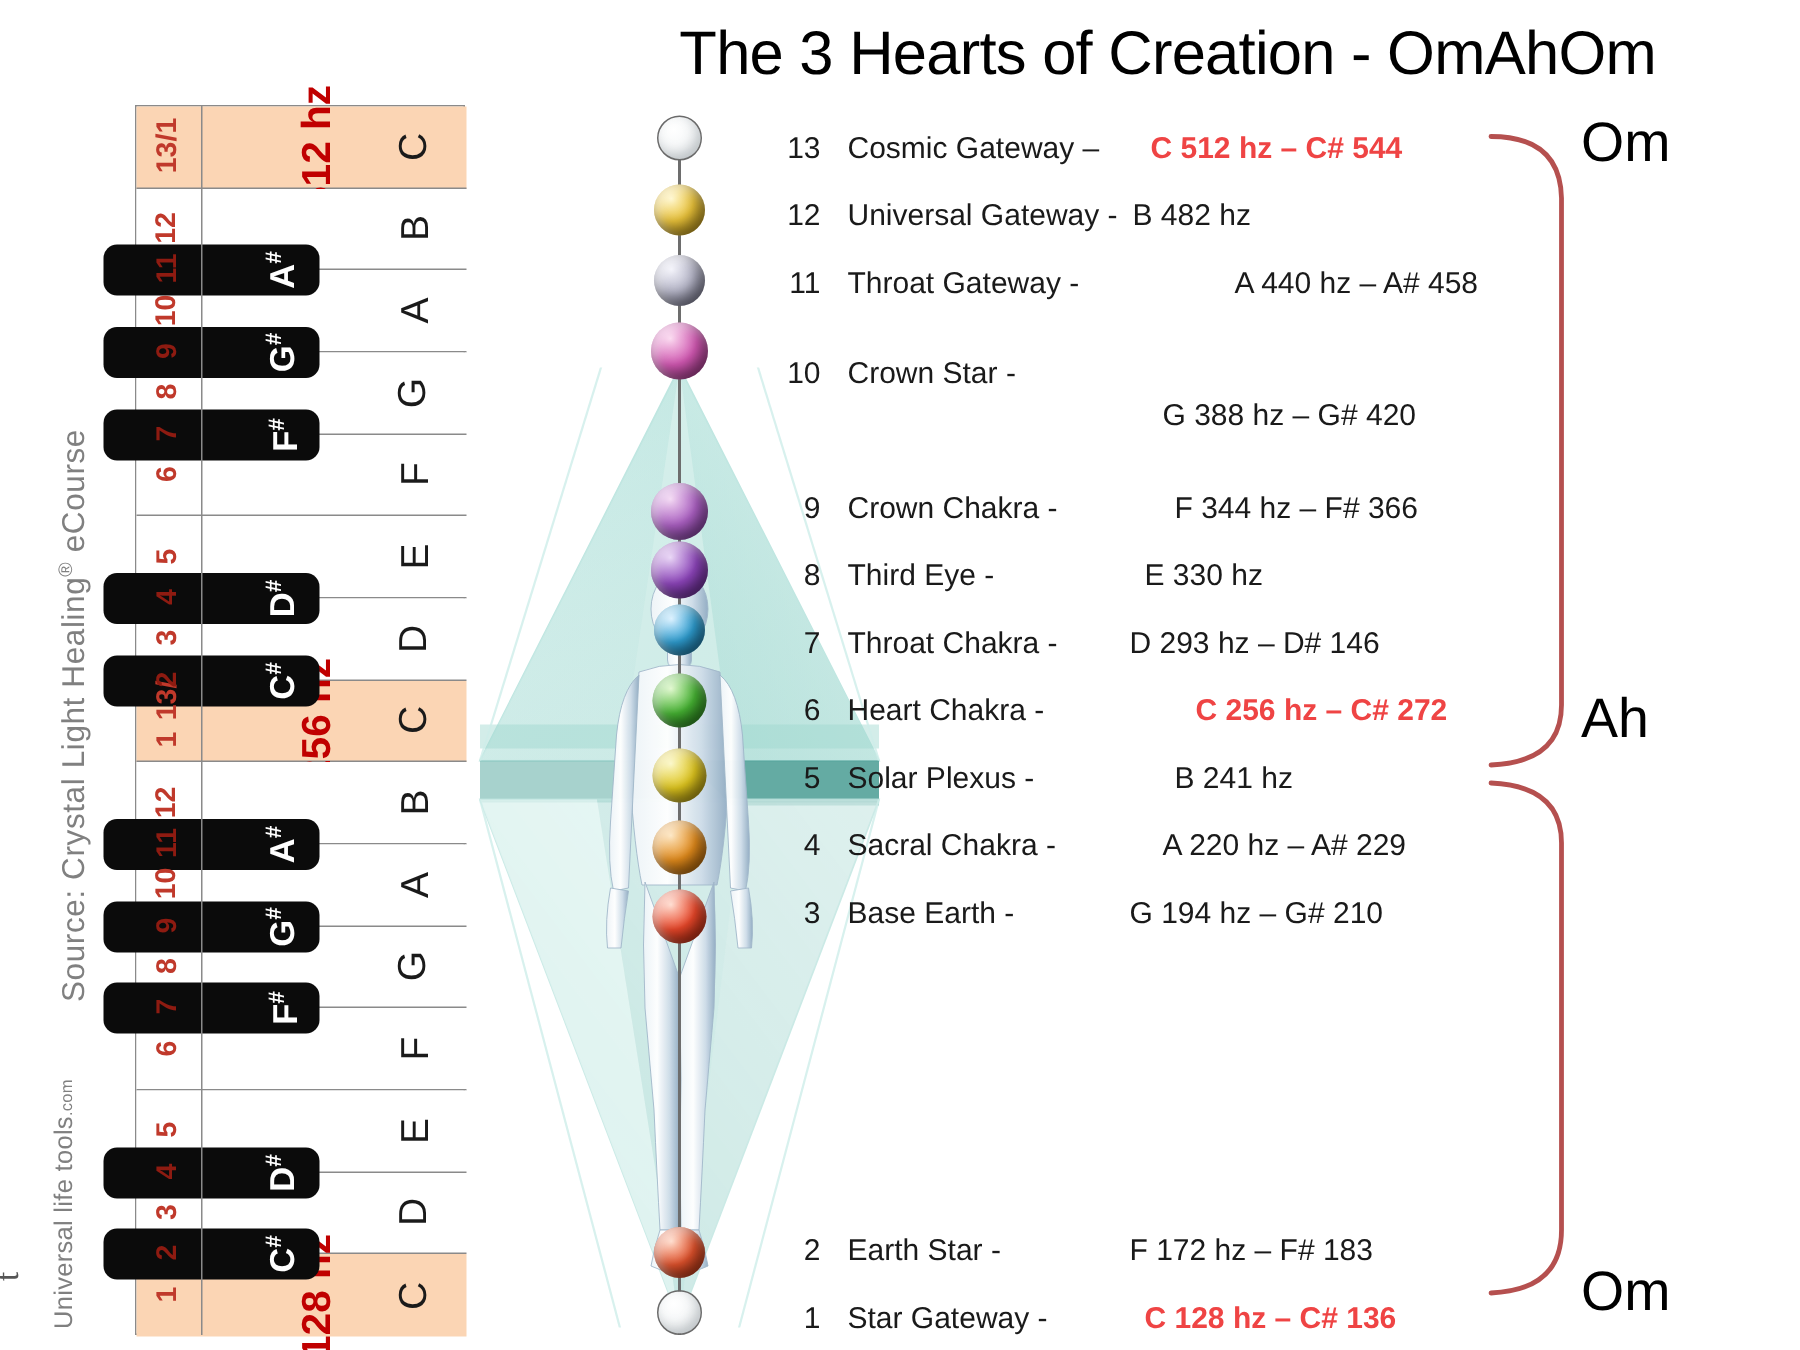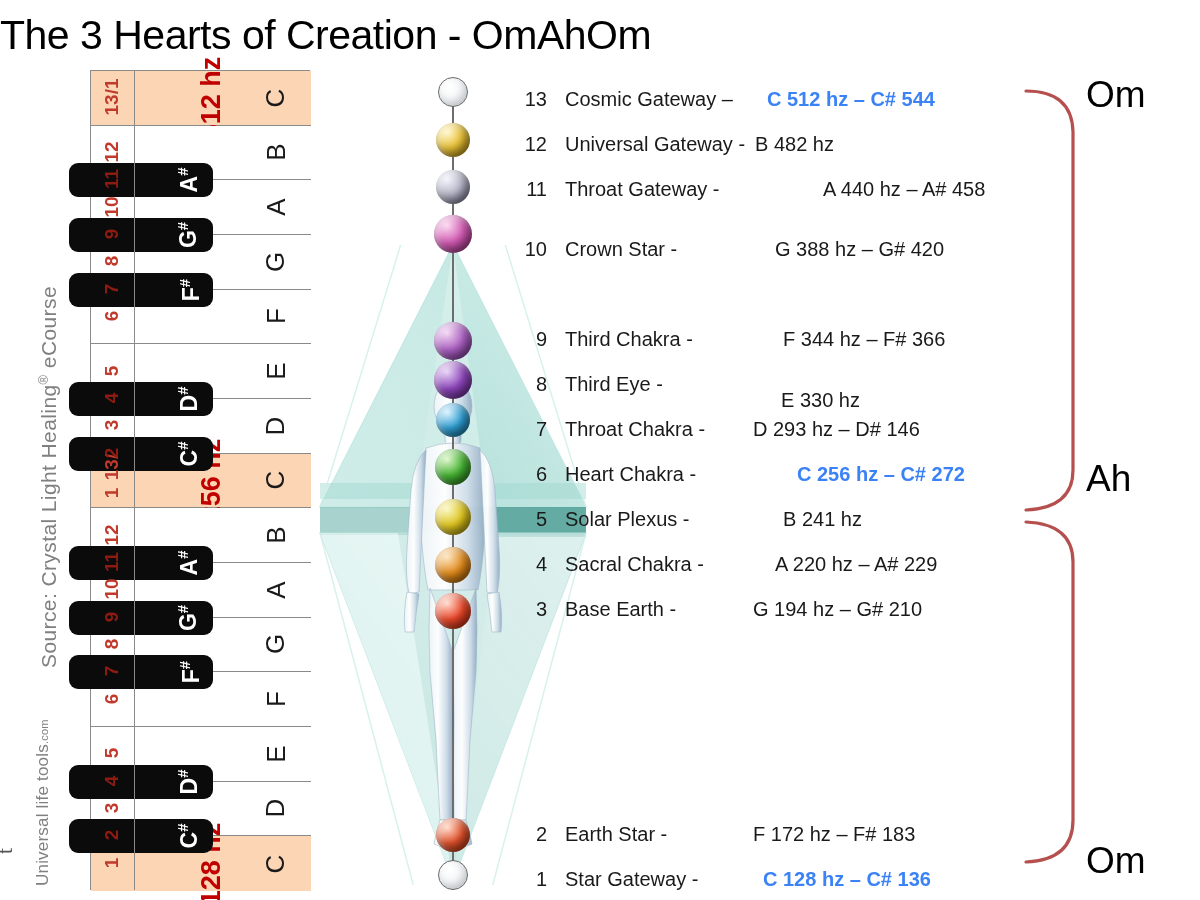--- a/index.html
+++ b/index.html
@@ -7,21 +7,21 @@
     width: 1200px; height: 900px;
     background: #ffffff;
     font-family: "Liberation Sans", sans-serif;
     overflow: hidden;
   }
   #stage { position: relative; width: 1200px; height: 900px; background: #fff; }
 
   
   #title {
     position: absolute; left: 0; top: 12px; width: 1104px;
-    text-align: left;
+    text-align: right;
     font-size: 41px; font-weight: 400; color: #000;
     letter-spacing: -0.5px;
     font-family: "Liberation Sans", sans-serif;
   }
 
   
   .vtext {
     position: absolute;
     transform-origin: 0 0;
     transform: rotate(-90deg);
@@ -124,24 +124,24 @@
   }
   .r-name {
     position: absolute; left: 60px; top: 0;
     font-size: 20px; color: #1a1a1a; white-space: nowrap;
     font-family: "Liberation Sans", sans-serif;
   }
   .r-freq {
     position: absolute; top: 0; font-size: 20px; color: #1a1a1a; white-space: nowrap;
     font-family: "Liberation Sans", sans-serif;
   }
-  .r-freq.red { color: #3b82f6; font-weight: 700; }
-
-  
-  #braces { position: absolute; left: 1016px; top: 60px; width: 180px; height: 840px; }
+  .r-freq.red { color: #ef4444; font-weight: 700; }
+
+  
+  #braces { position: absolute; left: 984px; top: 60px; width: 180px; height: 840px; }
   .brace-label {
     position: absolute; left: 70px;
     font-size: 37px; color: #000;
     font-family: "Liberation Sans", sans-serif;
   }
 </style>
 </head>
 <body>
 
 <div id="stage">
@@ -356,31 +356,31 @@
         <div class="r-freq" style="left: 250px;">B 482 hz</div>
       </div>
       <div class="row" style="top: 108px;">
         <div class="r-num">11</div>
         <div class="r-name">Throat Gateway -</div>
         <div class="r-freq" style="left: 318px;">A 440 hz – A# 458</div>
       </div>
       <div class="row" style="top: 168px;">
         <div class="r-num">10</div>
         <div class="r-name">Crown Star -</div>
-        <div class="r-freq" style="left: 270px;">G 388 hz – G# 420</div>
+        <div class="r-freq" style="left: 270px; margin-top: 28px;">G 388 hz – G# 420</div>
       </div>
       <div class="row" style="top: 258px;">
         <div class="r-num">9</div>
-        <div class="r-name">Third Chakra -</div>
+        <div class="r-name">Crown Chakra -</div>
         <div class="r-freq" style="left: 278px;">F 344 hz – F# 366</div>
       </div>
       <div class="row" style="top: 303px;">
         <div class="r-num">8</div>
         <div class="r-name">Third Eye -</div>
-        <div class="r-freq" style="left: 276px; margin-top: 16px;">E 330 hz</div>
+        <div class="r-freq" style="left: 258px;">E 330 hz</div>
       </div>
       <div class="row" style="top: 348px;">
         <div class="r-num">7</div>
         <div class="r-name">Throat Chakra -</div>
         <div class="r-freq" style="left: 248px;">D 293 hz – D# 146</div>
       </div>
       <div class="row" style="top: 393px;">
         <div class="r-num">6</div>
         <div class="r-name">Heart Chakra -</div>
         <div class="r-freq red" style="left: 292px;">C 256 hz – C# 272</div>

